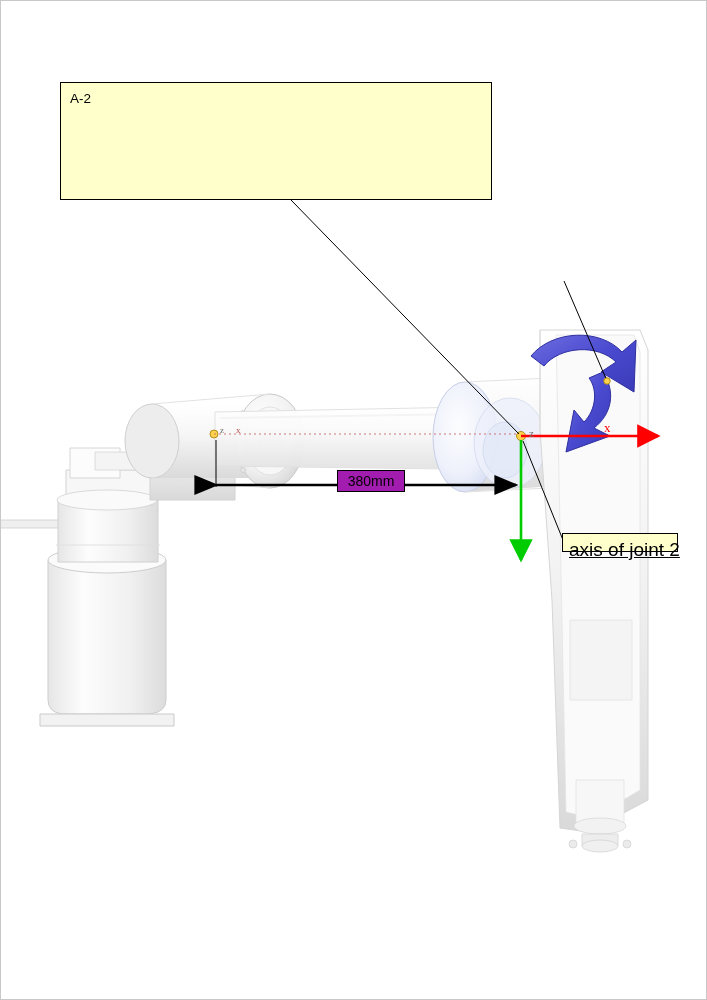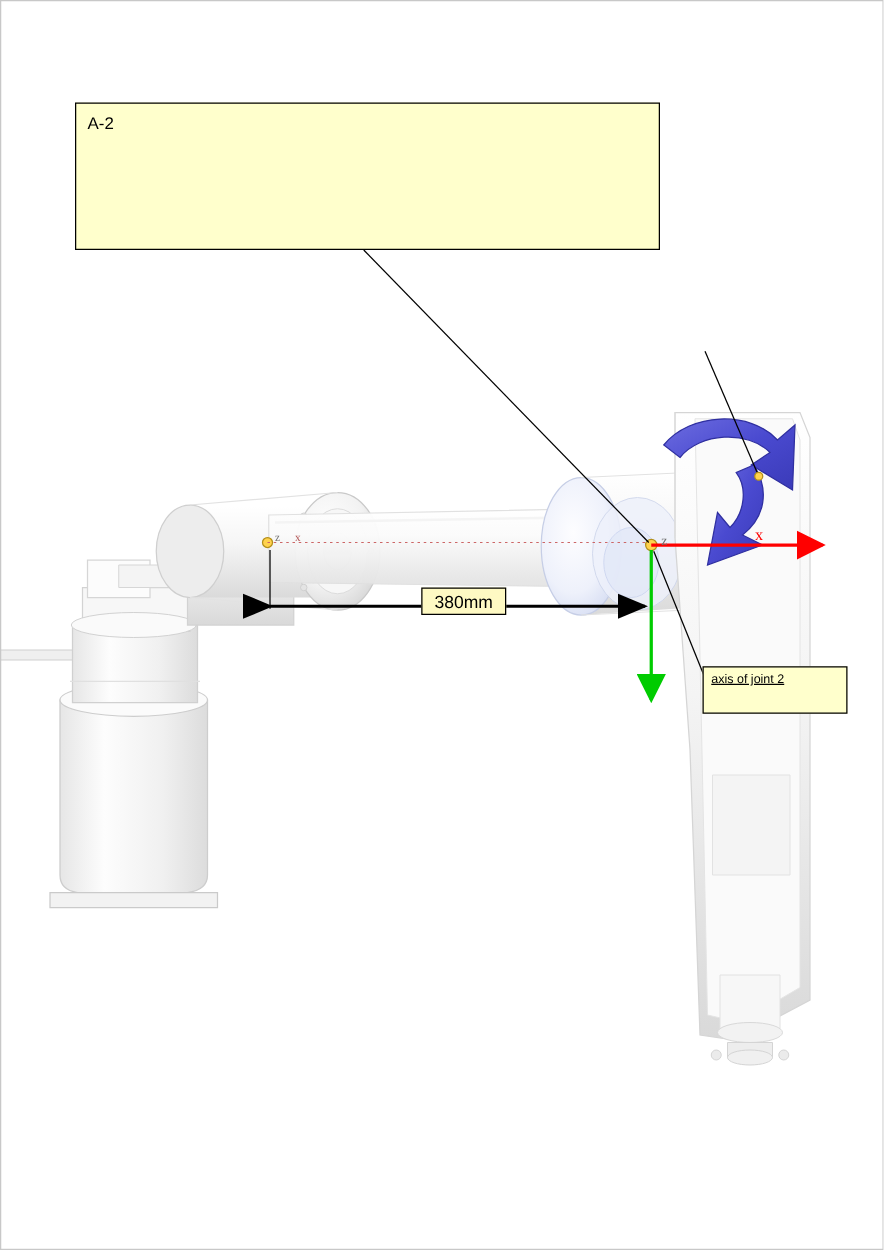--- a/index.html
+++ b/index.html
@@ -39,21 +39,21 @@
     background: #ffffcc;
     border: 1px solid #000000;
     box-sizing: border-box;
     font-size: 13.5px;
     color: #000000;
     line-height: 1.22;
   }
   #note-a2 {
     left: 60px;
     top: 82px;
-    width: 468px;
+    width: 432px;
     height: 118px;
     padding: 8px 9px;
   }
   #note-a2 .ln {
     display: block;
     white-space: nowrap;
   }
   #note-a2 .gap {
     display: block;
     height: 12px;
@@ -64,33 +64,33 @@
     width: 216px;
     height: 26px;
     padding: 4px 6px;
     font-size: 14px;
     white-space: nowrap;
   }
   #label-axis-joint2 {
     left: 562px;
     top: 533px;
     width: 116px;
-    height: 38px;
+    height: 19px;
     padding: 4px 6px;
-    font-size: 10px;
+    font-size: 19px;
     white-space: nowrap;
     text-decoration: underline;
   }
   #label-380mm {
     position: absolute;
     left: 337px;
     top: 470px;
     width: 68px;
     height: 22px;
-    background: #fef9c3;
+    background: #a21caf;
     border: 1px solid #000000;
     box-sizing: border-box;
     font-size: 14px;
     color: #000000;
     text-align: center;
     line-height: 20px;
   }
   .axis-tag {
     position: absolute;
     font-size: 9px;

